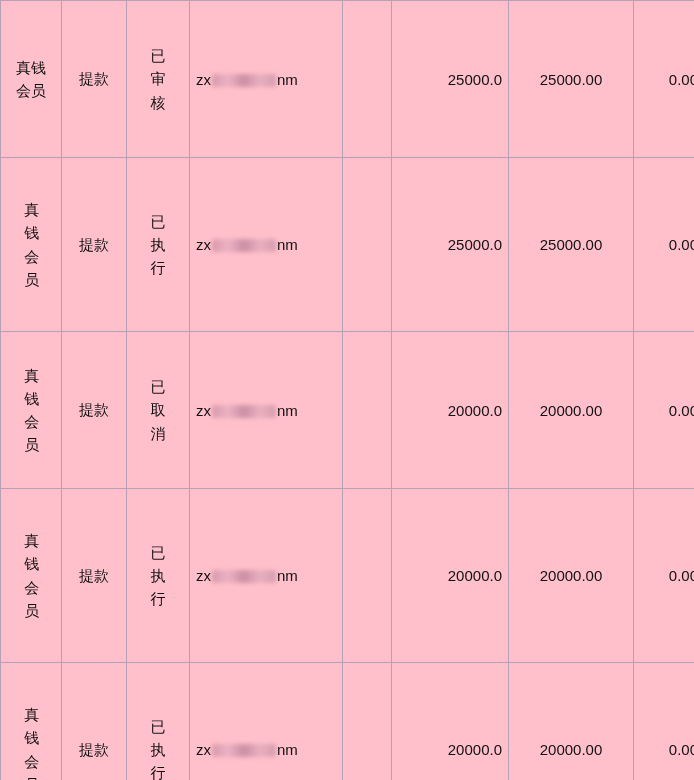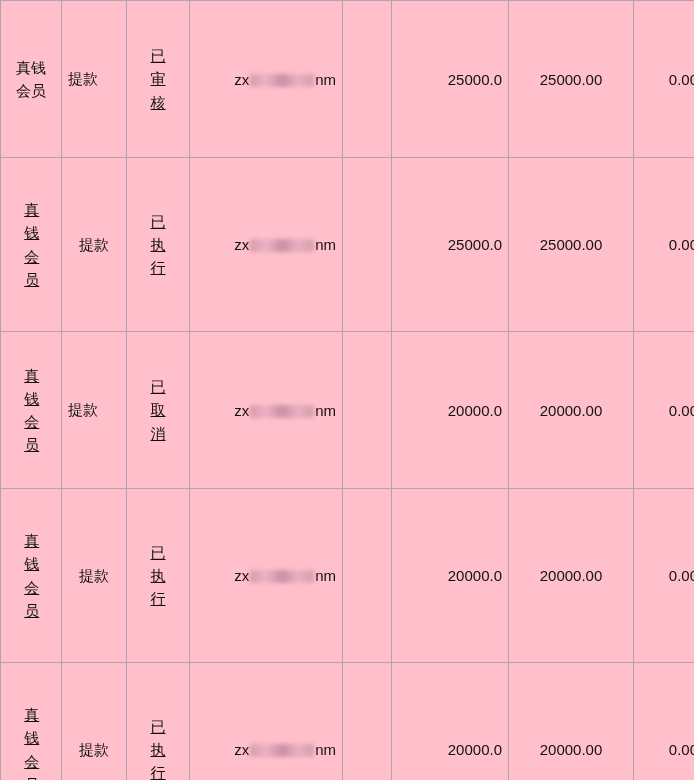--- a/index.html
+++ b/index.html
@@ -22,23 +22,23 @@
   table.records td {
     border: 1px solid #b5a0b8;
     background: #ffc0cb;
     color: #111111;
     font-size: 15px;
     padding: 4px 6px;
     vertical-align: middle;
     overflow: hidden;
   }
   .col-type   { width: 48px;  text-align: right; }
-  .col-action { width: 52px;  text-align: left; }
+  .col-action { width: 52px;  text-align: center; }
   .col-status { width: 50px;  text-align: center; }
-  .col-user   { width: 140px; text-align: right; }
+  .col-user   { width: 140px; text-align: left; }
   .col-blank1 { width: 36px;  }
   .col-amt1   { width: 104px; text-align: right; padding-right: 12px; }
   .col-amt2   { width: 112px; text-align: center; padding-right: 12px; }
   .col-fee    { width: 58px;  text-align: right; padding-right: 10px; }
 
   .row-h1 td { height: 148px; }
   .row-h2 td { height: 165px; }
 
   .cell-wrap {
     display: block;
@@ -51,21 +51,20 @@
     margin: 0 auto;
     line-height: 1.55;
     word-break: break-all;
   }
   .narrow-1 {
     display: block;
     width: 1.1em;
     margin: 0 auto;
     line-height: 1.55;
     word-break: break-all;
-    text-decoration: underline;
   }
   .user-cell {
     white-space: nowrap;
     font-size: 15px;
   }
   .masked {
     display: inline-block;
     width: 64px;
     height: 13px;
     background: linear-gradient(90deg,

